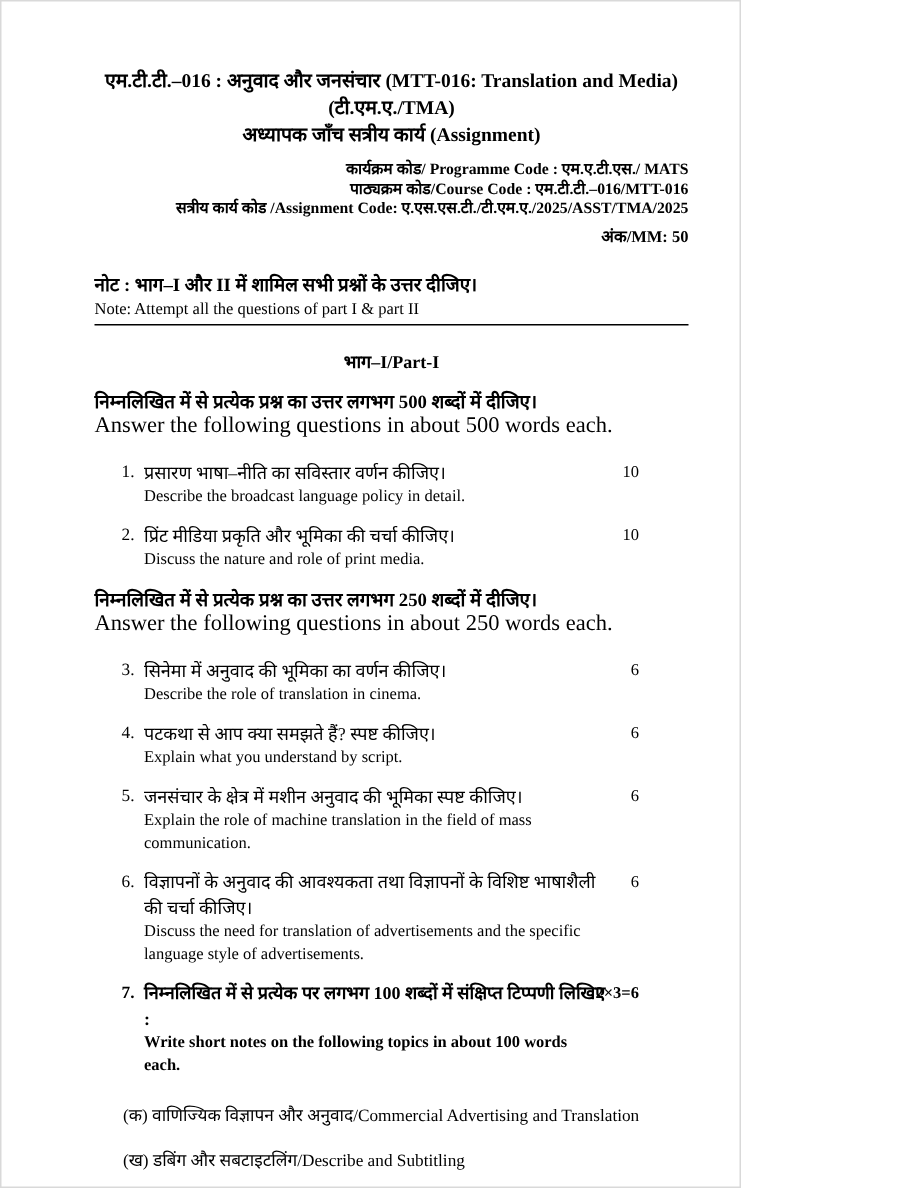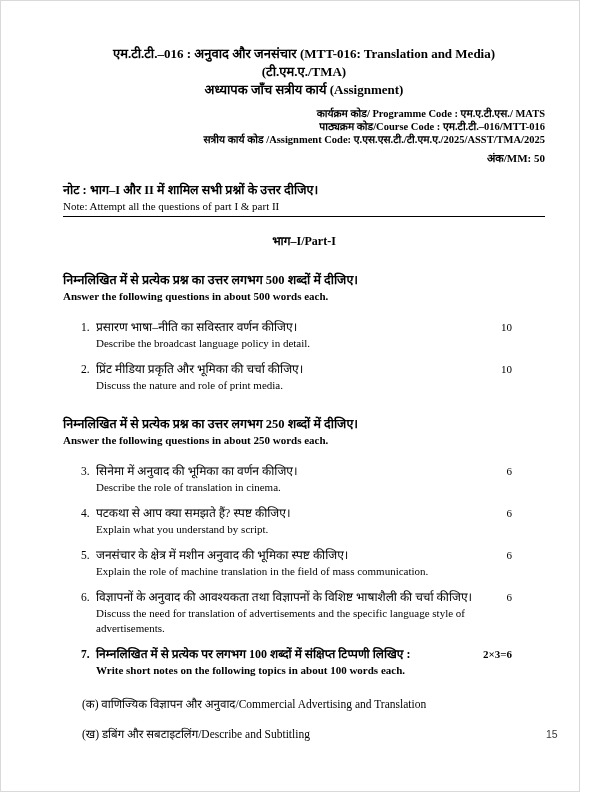--- a/index.html
+++ b/index.html
@@ -2,21 +2,21 @@
 <html><head>
 <meta charset="utf-8">
 <style>
   html, body {
     margin: 0;
     padding: 0;
     background: #ffffff;
   }
   .page {
     position: relative;
-    width: 580px;
+    width: 494px;
     height: 792px;
     box-sizing: border-box;
     background: #ffffff;
     border: 1px solid #d9d9d9;
     padding: 44px 34px 0 62px;
     font-family: "Liberation Serif", "DejaVu Sans", serif;
     color: #000000;
     overflow: hidden;
   }
   
@@ -58,29 +58,29 @@
     margin: 2px 0 0 0;
   }
   
   .part-heading {
     margin-top: 16px;
     text-align: center;
     font-weight: bold;
     font-size: 12px;
     line-height: 16px;
   }
-  .instruction { margin-top: 23px; }
+  .instruction { margin-top: 11px; }
   .instr-hindi {
     font-weight: bold;
     font-size: 12.5px;
     line-height: 17px;
   }
   .instr-english {
-    font-weight: bold;
-    font-size: 11px;
+    font-weight: normal;
+    font-size: 15px;
     line-height: 15px;
   }
   
   .questions { margin-top: 15px; }
   .q {
     position: relative;
     display: flex;
     margin-bottom: 10px;
     padding-right: 55px;
   }

